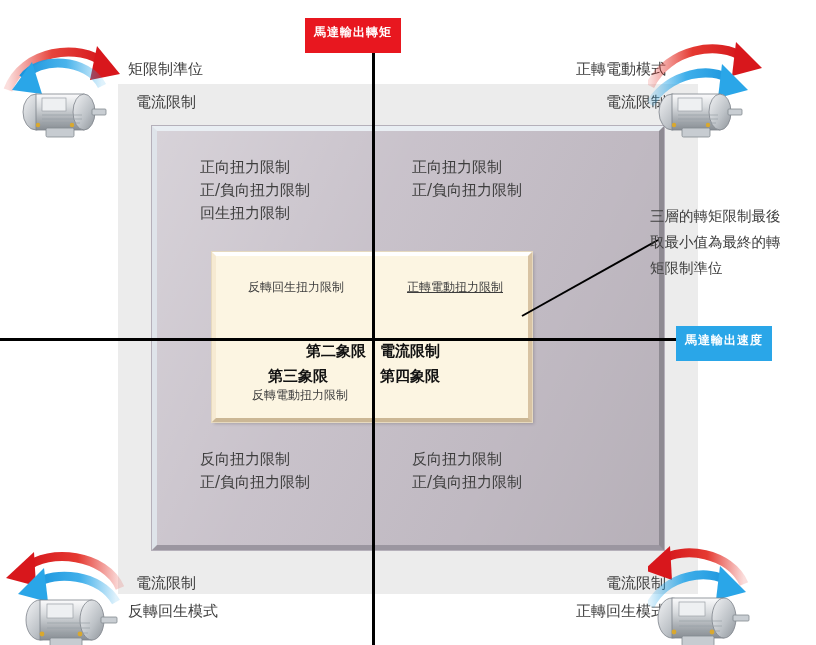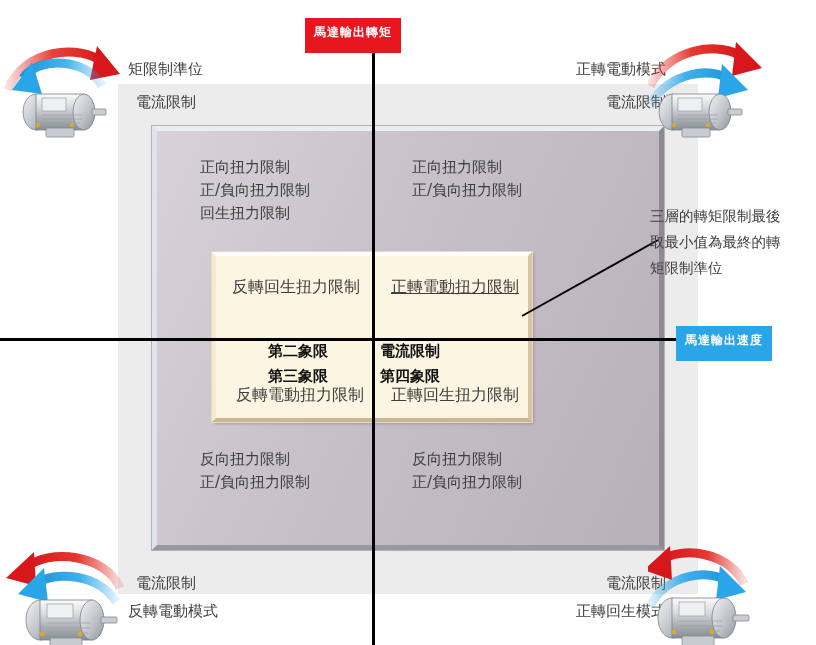--- a/index.html
+++ b/index.html
@@ -87,21 +87,21 @@
   .chip-speed  { left: 676px; top: 326px; background: #2aa6e8; }
 
   
   .lbl {
     position: absolute;
     white-space: pre;
     font-size: 15px;
     line-height: 23px;
     color: #3e3e3e;
   }
-  .lbl.small { font-size: 16px; line-height: 22px; }
+  .lbl.small { font-size: 12px; line-height: 22px; }
 
   
   .mode-tl { left: 128px; top: 58px; }
   .mode-tr { right: 150px; top: 58px; text-align: right; }
   .mode-bl { left: 128px; top: 600px; }
   .mode-br { right: 150px; top: 600px; text-align: right; }
 
   
   .cl-tl { left: 136px; top: 91px; }
   .cl-tr { right: 150px; top: 91px; text-align: right; }
@@ -122,21 +122,21 @@
 
   
   .quad {
     position: absolute;
     font-size: 15px;
     font-weight: 700;
     color: #111;
     line-height: 20px;
     white-space: nowrap;
   }
-  .quad-2 { left: 268px; top: 341px; width: 98px; text-align: left; }
+  .quad-2 { left: 268px; top: 341px; width: 98px; text-align: right; }
   .quad-1 { left: 380px; top: 341px; }
   .quad-3 { left: 268px; top: 366px; width: 98px; text-align: left; }
   .quad-4 { left: 380px; top: 366px; }
 
   
   .callout {
     position: absolute;
     left: 650px; top: 203px;
     width: 170px;
     font-size: 14.5px;
@@ -164,42 +164,41 @@
   <div class="inner-panel"></div>
 
   <div class="axis-v"></div>
   <div class="axis-h"></div>
 
   <div class="chip chip-torque" style="background: rgb(232, 23, 31);">馬達輸出轉矩</div>
   <div class="chip chip-speed" style="background: rgb(42, 166, 232);">馬達輸出速度</div>
 
   <div class="lbl mode-tl">矩限制準位</div>
   <div class="lbl mode-tr">正轉電動模式</div>
-  <div class="lbl mode-bl">反轉電動模式</div>
+  <div class="lbl mode-bl">反轉回生模式</div>
   <div class="lbl mode-br">正轉回生模式</div>
 
   <div class="lbl cl-tl">電流限制</div>
   <div class="lbl cl-tr">電流限制</div>
   <div class="lbl cl-bl">電流限制</div>
   <div class="lbl cl-br">電流限制</div>
 
   <div class="lbl q-tl">正向扭力限制
 正/負向扭力限制
 回生扭力限制</div>
   <div class="lbl q-tr">正向扭力限制
 正/負向扭力限制</div>
   <div class="lbl q-bl">反向扭力限制
 正/負向扭力限制</div>
   <div class="lbl q-br">反向扭力限制
 正/負向扭力限制</div>
 
   <div class="lbl small i-tl">反轉回生扭力限制</div>
   <div class="lbl small i-tr">正轉電動扭力限制</div>
   <div class="lbl small i-bl">反轉電動扭力限制</div>
-  <div class="lbl small i-br">正轉回生扭力限制</div>
 
   <div class="quad quad-2">第二象限</div>
   <div class="quad quad-1">電流限制</div>
   <div class="quad quad-3">第三象限</div>
   <div class="quad quad-4">第四象限</div>
 
   <svg class="callout-line" viewBox="0 0 140 80" width="140" height="80">
     <line x1="2" y1="78" x2="138" y2="2" stroke="#000" stroke-width="2"></line>
   </svg>
   <div class="callout">三層的轉矩限制最後

